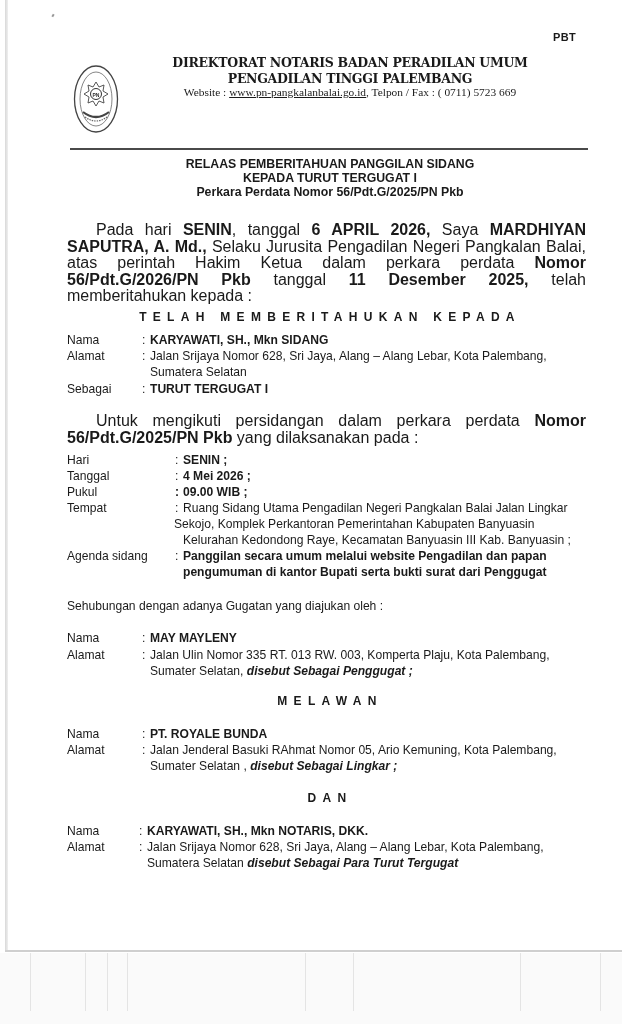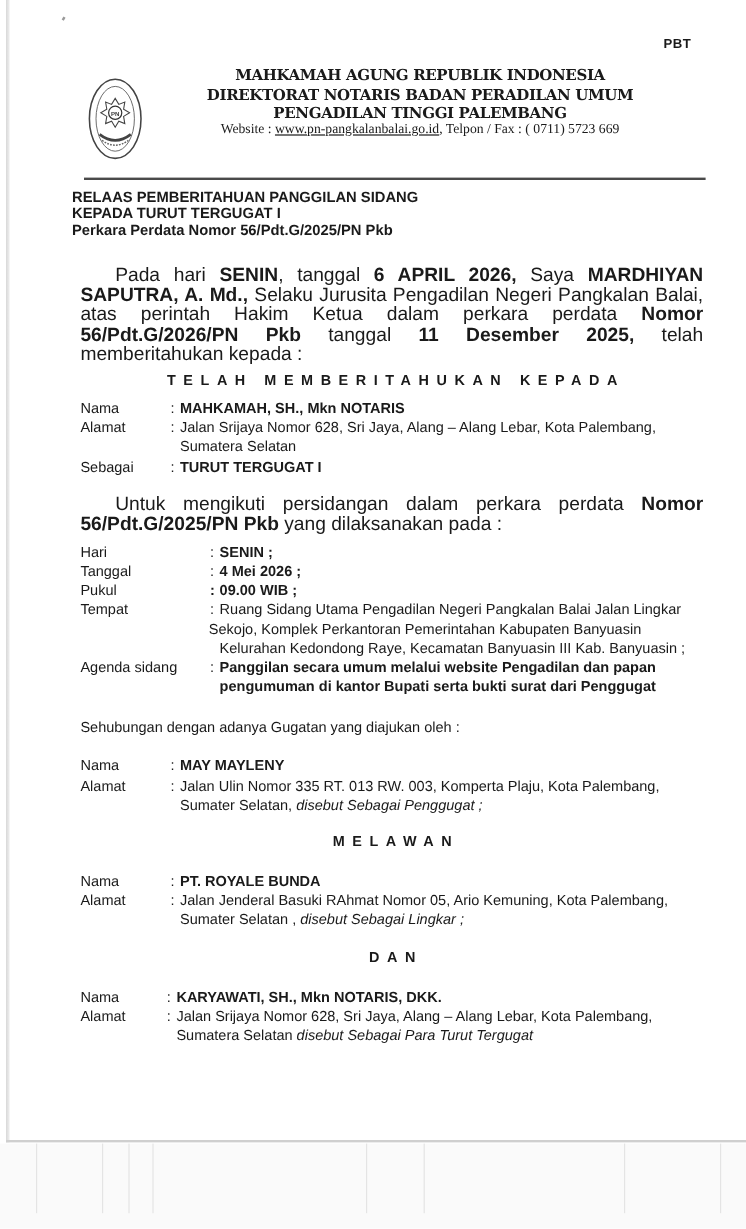--- a/index.html
+++ b/index.html
@@ -27,33 +27,33 @@
   .kop { position:absolute; left:150px; top:55px; width:400px; text-align:center; }
   .kop .line {
     font-family:"DejaVu Serif", serif; font-weight:bold; font-size:12.5px; line-height:15.6px;
     letter-spacing:-0.3px; white-space:nowrap;
   }
   .kop .addr { font-family:"Liberation Serif", serif; font-size:11.4px; line-height:12.5px; white-space:nowrap; }
   .kop .addr u { text-decoration:underline; }
 
   .hr { position:absolute; left:70px; top:148px; width:518px; height:2px; background:#4a4a4a; }
 
-  .title { position:absolute; left:60px; width:540px; text-align:left; font-weight:bold; font-size:12.3px; line-height:14px; }
+  .title { position:absolute; left:60px; width:540px; text-align:center; font-weight:bold; font-size:12.3px; line-height:14px; }
 
   .para { position:absolute; left:67px; width:519px; font-size:16px; line-height:16.6px; text-align:justify; }
   .para .indent { display:inline-block; width:29px; }
 
   .spaced { position:absolute; left:60px; width:540px; text-align:center; font-weight:bold; font-size:12px; letter-spacing:6.3px; }
 
   .row { position:absolute; left:67px; font-size:12.1px; line-height:16.2px; }
   .row .lbl { position:absolute; left:0; top:0; white-space:nowrap; }
   .row .colon { position:absolute; top:0; }
   .row .val { position:absolute; top:0; white-space:nowrap; }
   b { font-weight:bold; }
-  .bi { font-weight:normal; font-style:italic;margin-top:20px; }
+  .bi { font-weight:bold; font-style:italic;margin-top:20px; }
 </style>
 </head>
 <body>
 
 <div class="page-edge-left"></div>
 <div class="page-edge-bottom"></div>
 <div class="under-page">
   <span class="vline" style="left:30px"></span>
     <span class="vline" style="left:85px"></span>
   <span class="vline" style="left:107px"></span>
@@ -73,40 +73,39 @@
     <ellipse cx="23" cy="35" rx="16" ry="27" fill="none" stroke="#666" stroke-width="0.8"></ellipse>
     <path d="M23 18 l3 5 5 -2 -1 6 5 3 -5 3 1 6 -5 -2 -3 5 -3 -5 -5 2 1 -6 -5 -3 5 -3 -1 -6 5 2z" fill="none" stroke="#444" stroke-width="0.9"></path>
     <circle cx="23" cy="30" r="5.5" fill="none" stroke="#333" stroke-width="1"></circle>
     <text x="23" y="32.5" font-size="5" text-anchor="middle" font-family="Liberation Sans, sans-serif" font-weight="bold" fill="#333">PN</text>
     <path d="M10 48 Q23 58 36 48" fill="none" stroke="#444" stroke-width="2.2"></path>
     <path d="M12 53 Q23 61 34 53" fill="none" stroke="#666" stroke-width="1.2" stroke-dasharray="1.5 1"></path>
   </svg>
 </div>
 
 <div class="kop">
-  <div class="line">MAHKAMAH AGUNG REPUBLIK INDONESIA</div>
   <div class="line">DIREKTORAT NOTARIS BADAN PERADILAN UMUM</div>
   <div class="line">PENGADILAN TINGGI PALEMBANG</div>
   <div class="addr"><span>Website : </span><u>www.pn-pangkalanbalai.go.id</u><span>, Telpon / Fax : ( 0711)  5723 669</span></div>
 </div>
 
 <div class="hr"></div>
 
 <div class="title" style="top:157px">RELAAS PEMBERITAHUAN PANGGILAN SIDANG</div>
 <div class="title" style="top:171px">KEPADA TURUT TERGUGAT  I</div>
 <div class="title" style="top:185px">Perkara Perdata Nomor 56/Pdt.G/2025/PN Pkb</div>
 
 <div class="para" style="top:222px"><span class="indent"></span><span>Pada hari </span><b>SENIN</b><span>, tanggal </span><b>6 APRIL 2026,</b><span> Saya </span><b>MARDHIYAN SAPUTRA, A. Md.,</b><span> Selaku Jurusita Pengadilan Negeri Pangkalan Balai, atas perintah Hakim Ketua dalam perkara perdata </span><b>Nomor 56/Pdt.G/2026/PN Pkb</b><span> tanggal </span><b>11 Desember 2025,</b><span> telah memberitahukan kepada :</span></div>
 
 <div class="spaced" style="top:310px">TELAH MEMBERITAHUKAN KEPADA</div>
 
 <div class="row" style="top:332px">
   <span class="lbl">Nama</span>
     <span class="colon" style="left:75px">:</span>
-    <b class="val" style="left:83px">MAHKAMAH, SH., Mkn NOTARIS</b>
+    <b class="val" style="left:83px">KARYAWATI, SH., Mkn SIDANG</b>
 </div>
 <div class="row" style="top:348px">
   <span class="lbl">Alamat</span>
     <span class="colon" style="left:75px">:</span>
     <span class="val" style="left:83px">Jalan Srijaya Nomor 628, Sri Jaya, Alang – Alang Lebar, Kota Palembang,</span>
   <span class="val" style="left:83px;top:16px">Sumatera Selatan</span>
 </div>
 <div class="row" style="top:381px">
   <span class="lbl">Sebagai</span>
     <span class="colon" style="left:75px">:</span>

